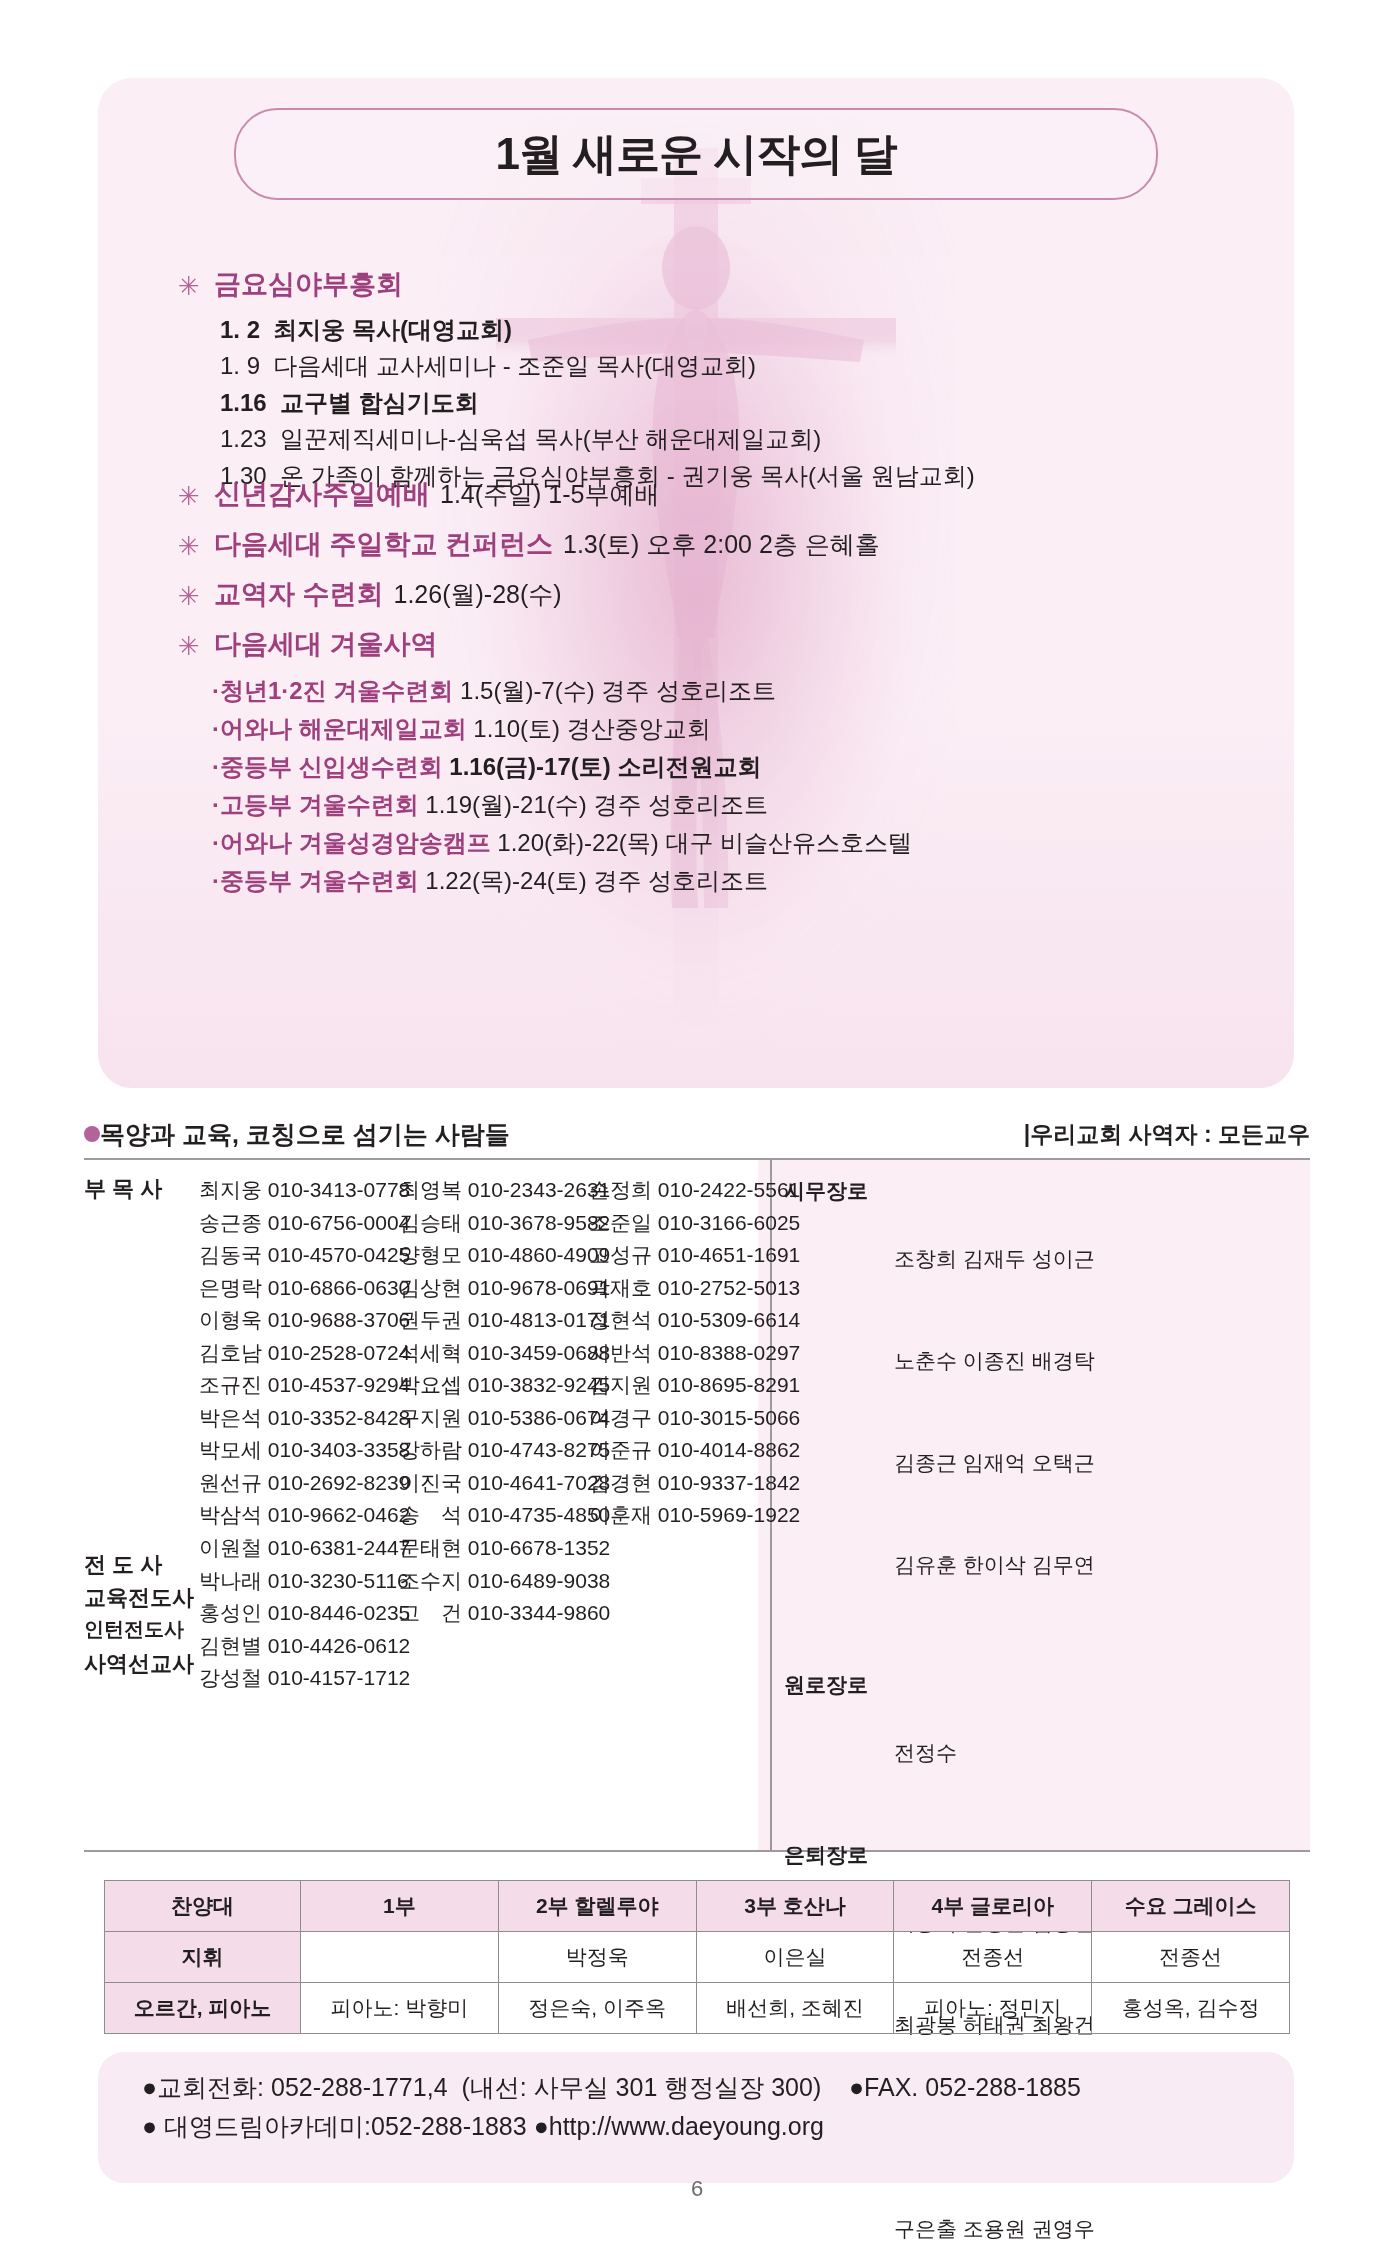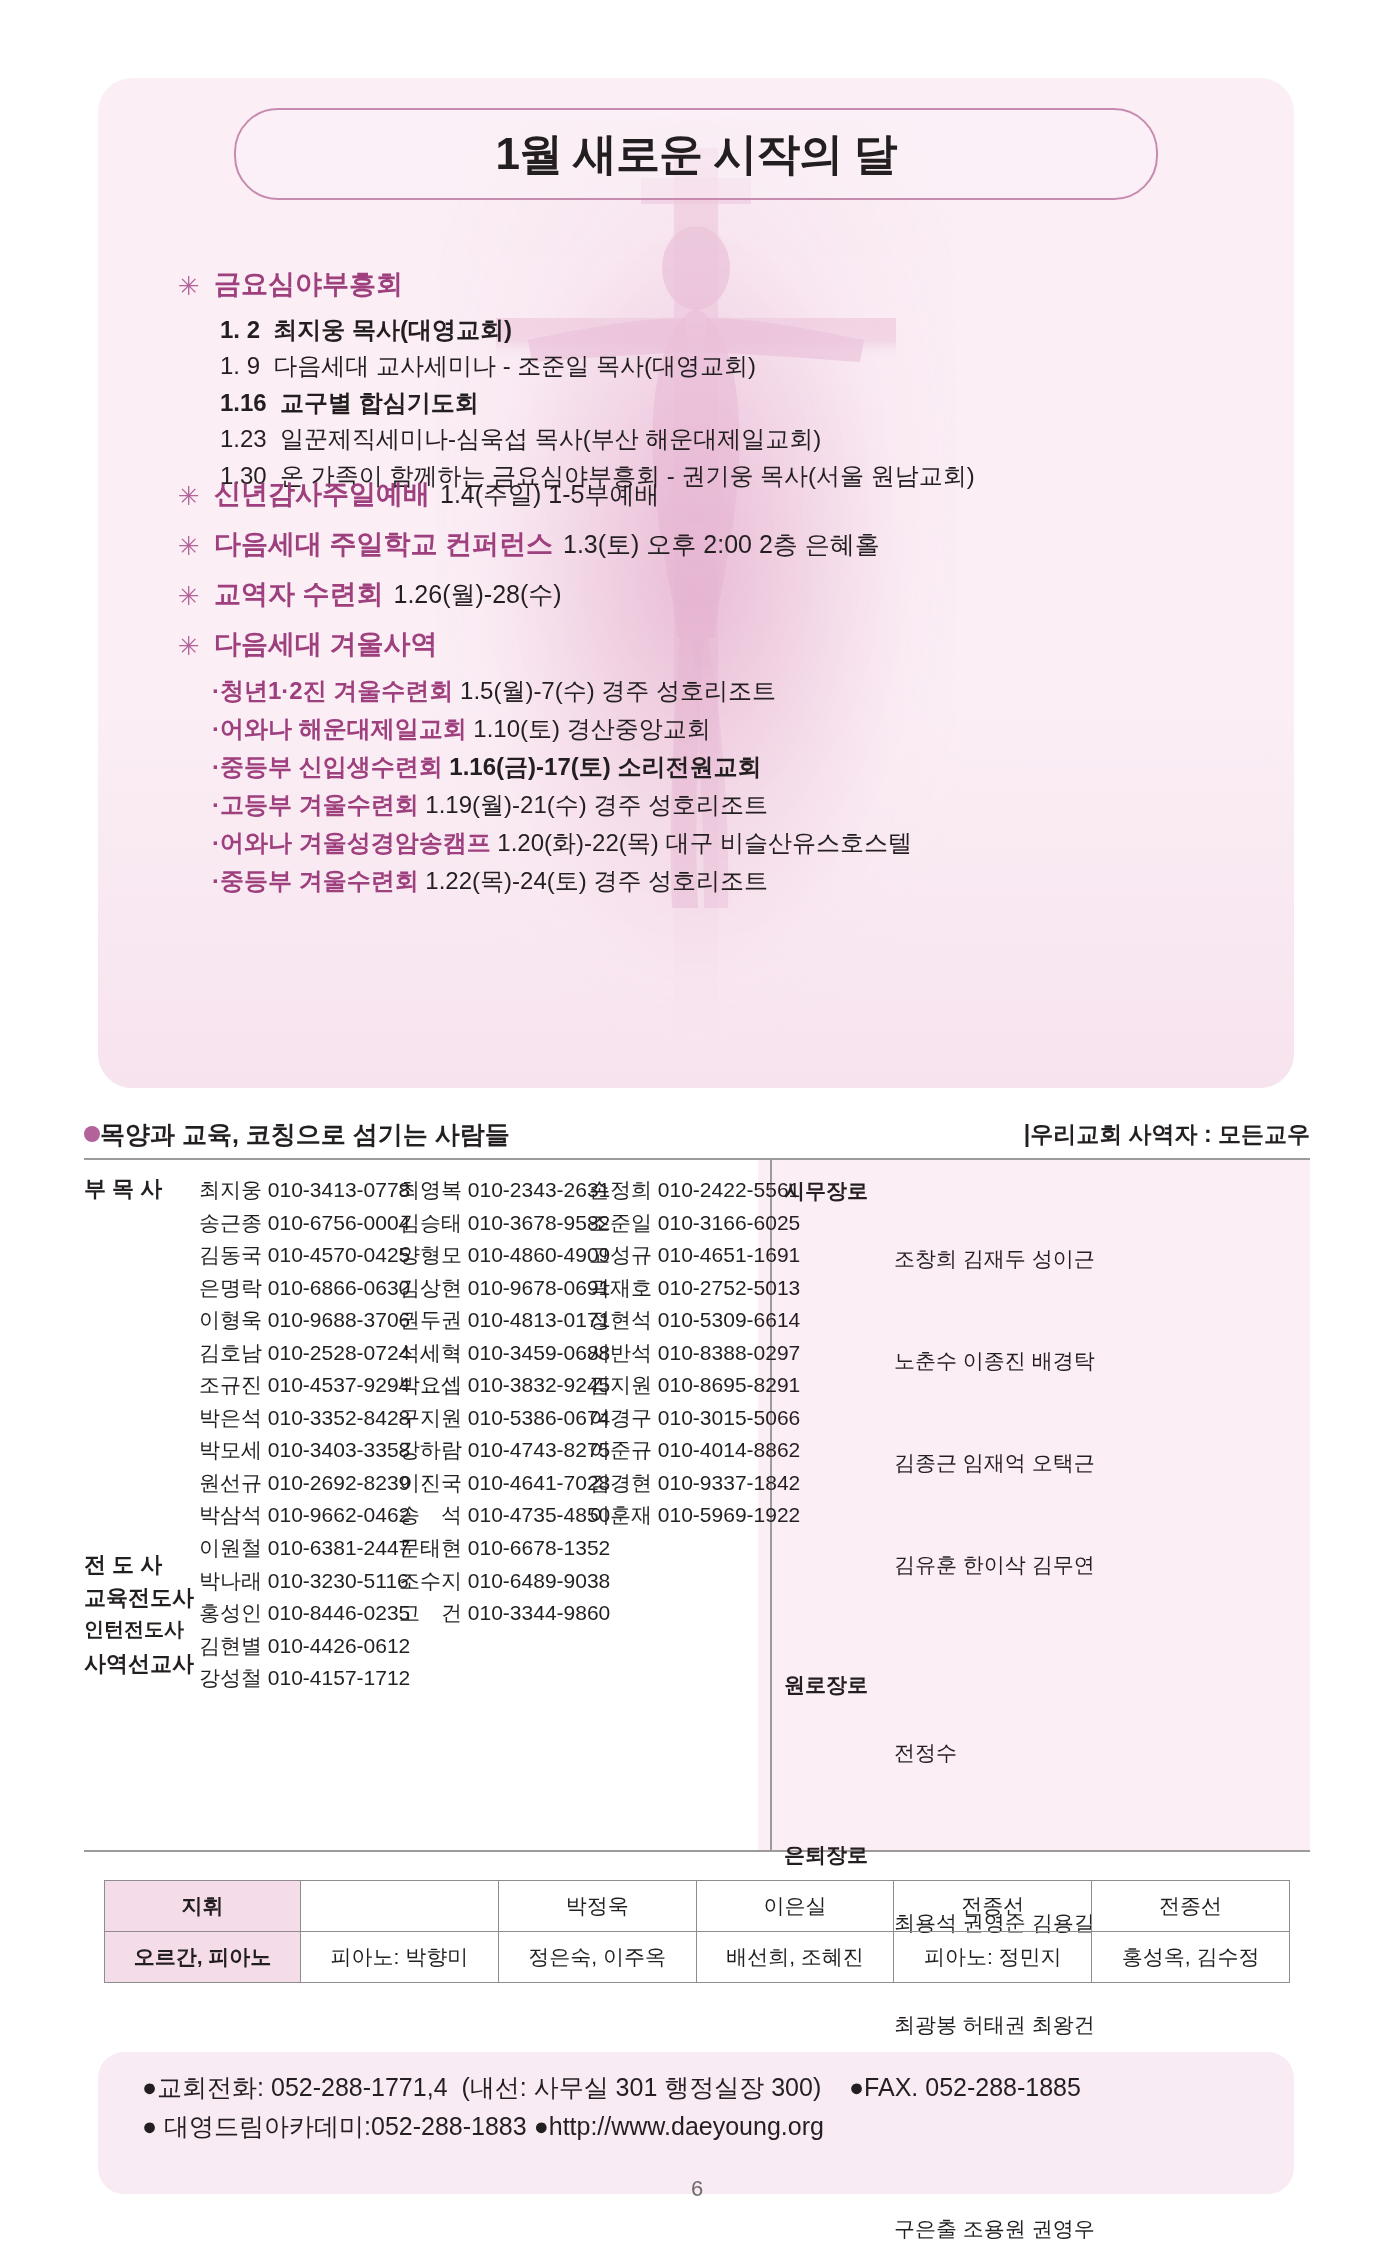--- a/index.html
+++ b/index.html
@@ -98,21 +98,21 @@
     font-size:21px;color:#231f20;
   }
   .choir tr.head td{background:#f4dce9;font-weight:bold;}
   .choir td.rowhead{background:#f4dce9;font-weight:bold;}
   .choir col.c0{width:196px;}
 
   
   .footer{
     position:absolute;left:98px;top:2052px;width:1196px;height:110px;
     border-radius:26px;background:#f9ebf3;
-    padding:16px 0 16px 0;
+    padding:16px 0 5px 0;
   }
   .fline{font-size:25px;color:#231f20;margin-left:44px;line-height:1.55;white-space:pre;}
   .pageno{
     position:absolute;left:0;right:0;top:2176px;text-align:center;
     font-size:22px;color:#6d6b6c;
   }
 </style>
 </head>
 <body>
 
@@ -278,20 +278,28 @@
   <table class="choir">
     <colgroup>
         <col class="c0">
         <col>
         <col>
         <col>
         <col>
         <col>
       </colgroup>
     <tbody>
+      <tr class="head">
+        <td>찬양대</td>
+        <td>1부</td>
+        <td>2부 할렐루야</td>
+        <td>3부 호산나</td>
+        <td>4부 글로리아</td>
+        <td>수요 그레이스</td>
+      </tr>
       <tr>
         <td class="rowhead">지휘</td>
         <td></td>
         <td>박정욱</td>
         <td>이은실</td>
         <td>전종선</td>
         <td>전종선</td>
       </tr>
       <tr>
         <td class="rowhead">오르간, 피아노</td>

